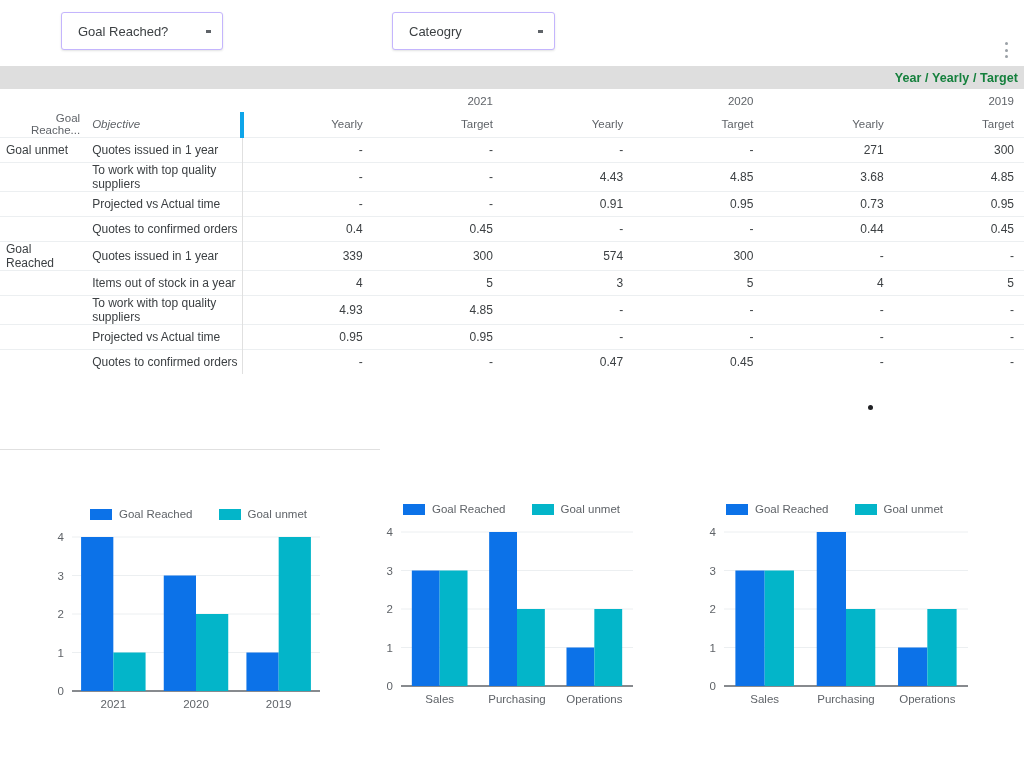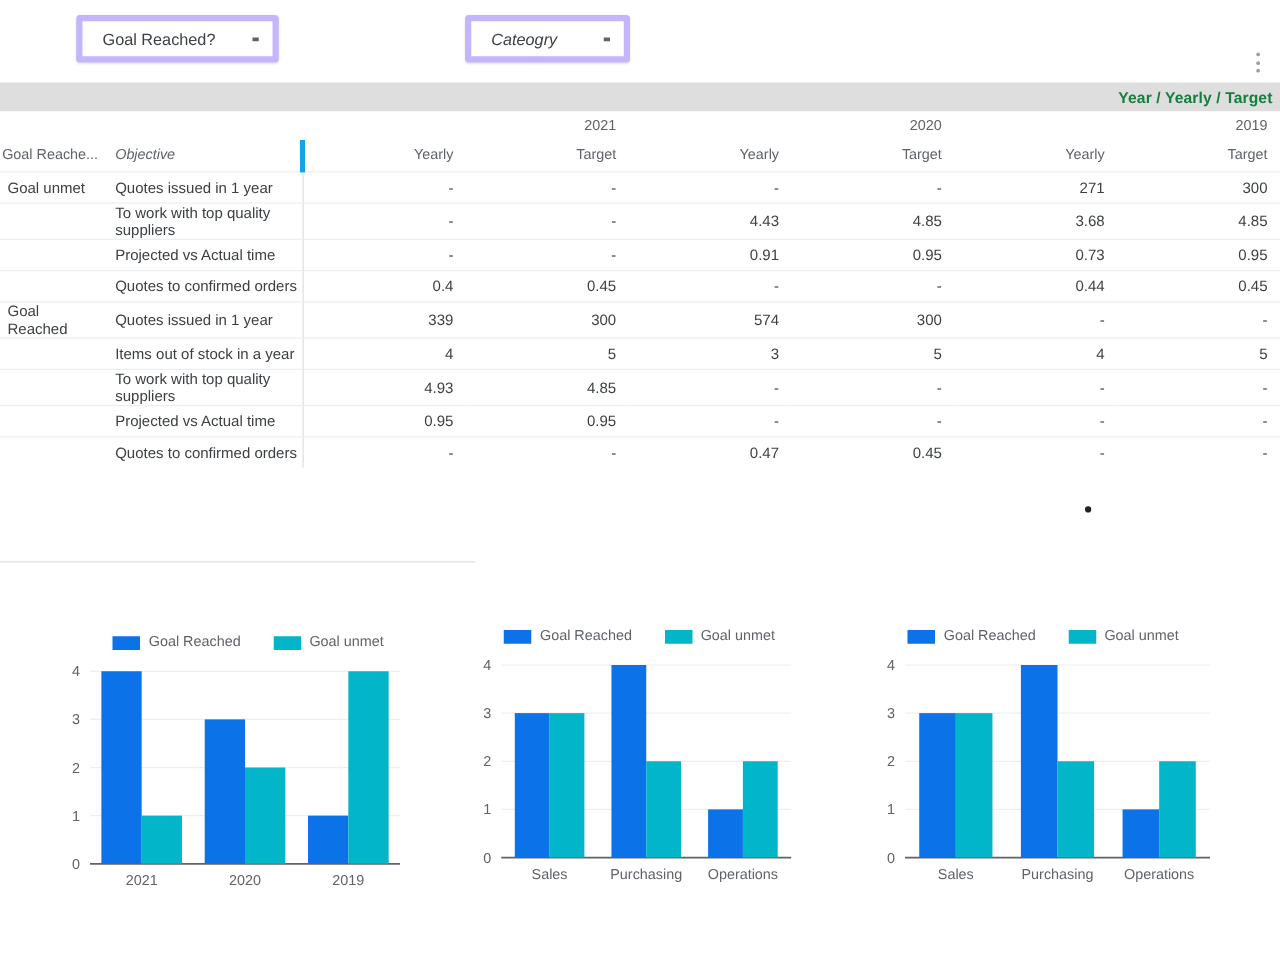--- a/index.html
+++ b/index.html
@@ -15,42 +15,42 @@
   #app { position: relative; width: 1024px; height: 765px; }
 
   
   .filter-bar {
     position: absolute; top: 0; left: 0; width: 1024px; height: 62px;
     background: #ffffff;
   }
   .filter-chip {
     position: absolute; top: 12px; height: 38px;
     background: #ffffff;
-    border: 5px solid #c4b5fd;
+    border: 1px solid #c4b5fd;
     border-radius: 3px;
     box-shadow: 0 1px 2px rgba(60,64,67,0.15);
     display: flex; align-items: center;
     padding: 0 8px 0 16px;
     cursor: pointer;
   }
   .filter-chip .chip-label {
     font-size: 13px; color: #3c4043; white-space: nowrap;
     flex: 1 1 auto;
   }
   .filter-chip .chip-caret {
     margin-left: 14px; width: 10px; height: 10px;
     position: relative; flex: 0 0 auto;
   }
   .filter-chip .chip-caret::after {
     content: ""; position: absolute; left: 2px; top: 4px;
     width: 5px; height: 3px; background: #5f6368;
   }
   #chip-0 { left: 61px;  width: 162px; }
   #chip-1 { left: 239px; width: 137px; }
-  #chip-2 { left: 372px; width: 132px; font-style: italic; }
+  #chip-2 { left: 392px; width: 163px; }
 
   .kebab-menu {
     position: absolute; top: 40px; left: 999px;
     width: 14px; height: 20px; cursor: pointer;
     display: flex; flex-direction: column; align-items: center;
     justify-content: space-between; padding: 2px 0;
   }
   .kebab-menu i {
     display: block; width: 3px; height: 3px; border-radius: 50%;
     background: #9aa0a6;
@@ -81,21 +81,21 @@
 
   .pivot .r-yeargrp td {
     height: 23px; font-size: 11.5px; color: #5f6368;
     text-align: right; padding-right: 10px; font-weight: normal;
     vertical-align: middle;
   }
   .pivot .r-colhdr td {
     height: 25px; font-size: 11.5px; color: #5f6368;
     vertical-align: middle; font-weight: normal;
   }
-  .pivot .r-colhdr td.lbl { text-align: center; }
+  .pivot .r-colhdr td.lbl { text-align: right; padding-left: 6px; }
   .pivot .r-colhdr td.lbl2 { text-align: left; padding-left: 12px; }
   .pivot .r-colhdr td.num { text-align: right; padding-right: 10px; }
 
   .pivot tbody tr { height: 25px; }
   .pivot tbody td {
     border-top: 1px solid #eceff1;
     height: 25px; vertical-align: middle; color: #3c4043;
   }
   .pivot tbody td.dim1 { text-align: left; padding-left: 6px; }
   .pivot tbody td.dim2 {

